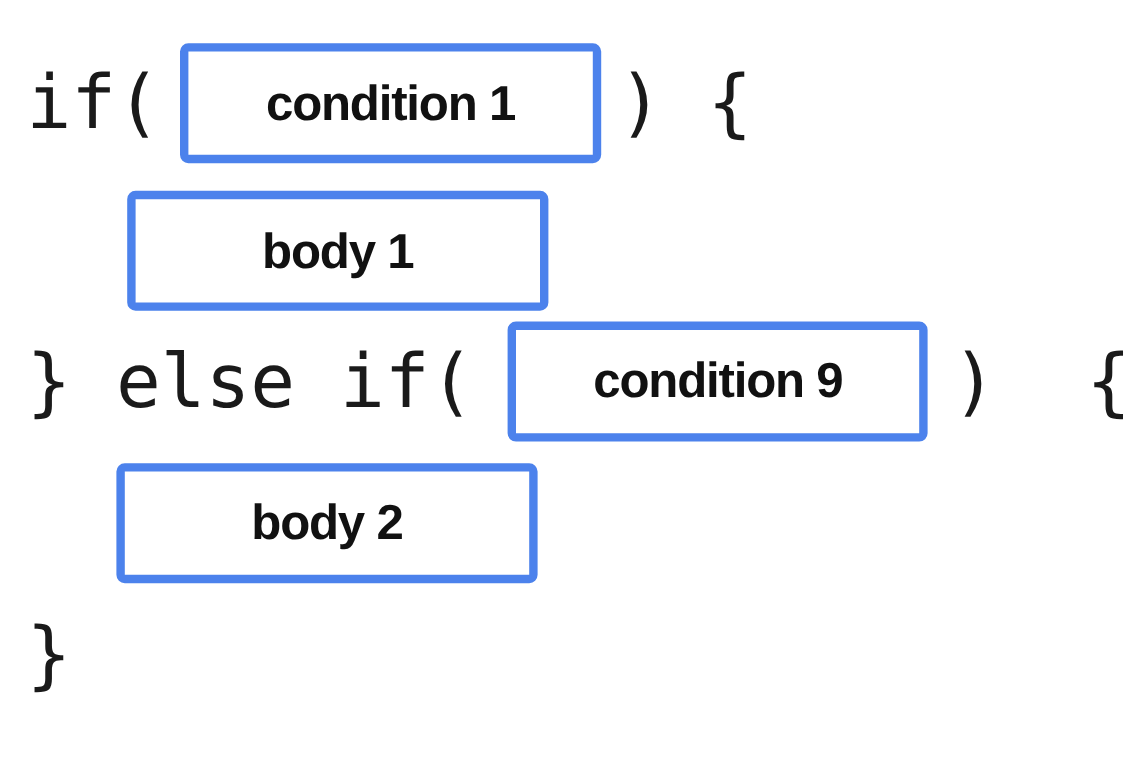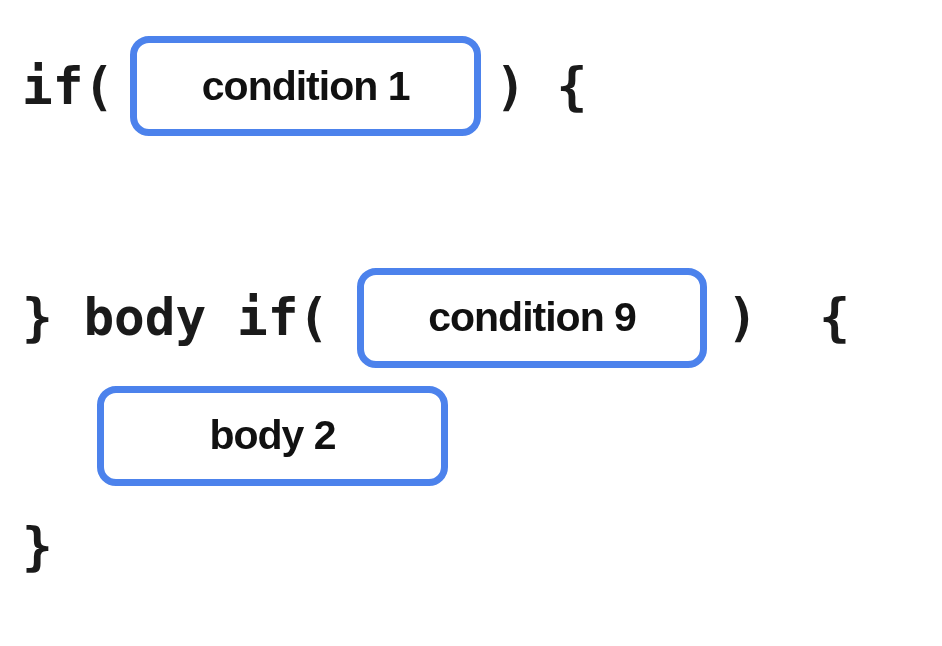--- a/index.html
+++ b/index.html
@@ -15,33 +15,33 @@
     overflow: hidden;
     font-kerning: none;
   }
   .row {
     position: absolute;
     display: flex;
     align-items: center;
   }
   .code {
     font-family: "DejaVu Sans Mono", monospace;
-    font-size: 51px;
-    font-weight: 700;
+    font-size: 62px;
+    font-weight: 400;
     color: var(--code-color, #1a1a1a);
     white-space: pre;
     line-height: 1;
   }
   .slot {
     box-sizing: border-box;
     width: 351px;
     height: 100px;
     background: #ffffff;
     border: 7px solid var(--accent, #4C82EC);
-    border-radius: 19px;
+    border-radius: 7px;
     display: flex;
     align-items: center;
     justify-content: center;
     flex: none;
   }
   .slot-label {
     font-family: "Liberation Sans", sans-serif;
     font-weight: 700;
     font-size: 41px;
     letter-spacing: -1px;
@@ -66,23 +66,28 @@
 <div class="canvas">
 
   <div class="row" id="row-if">
     <span class="code">if(</span>
     <span class="slot">
       <span class="slot-label">condition 1</span>
     </span>
     <span class="code after">) {</span>
   </div>
 
+  <div class="row" id="row-body1">
+    <span class="slot">
+      <span class="slot-label">body 1</span>
+    </span>
+  </div>
 
   <div class="row" id="row-elseif">
-    <span class="code">} body if(</span>
+    <span class="code">} else if(</span>
     <span class="slot">
       <span class="slot-label">condition 9</span>
     </span>
     <span class="code after">)  {</span>
   </div>
 
   <div class="row" id="row-body2">
     <span class="slot">
       <span class="slot-label">body 2</span>
     </span>

